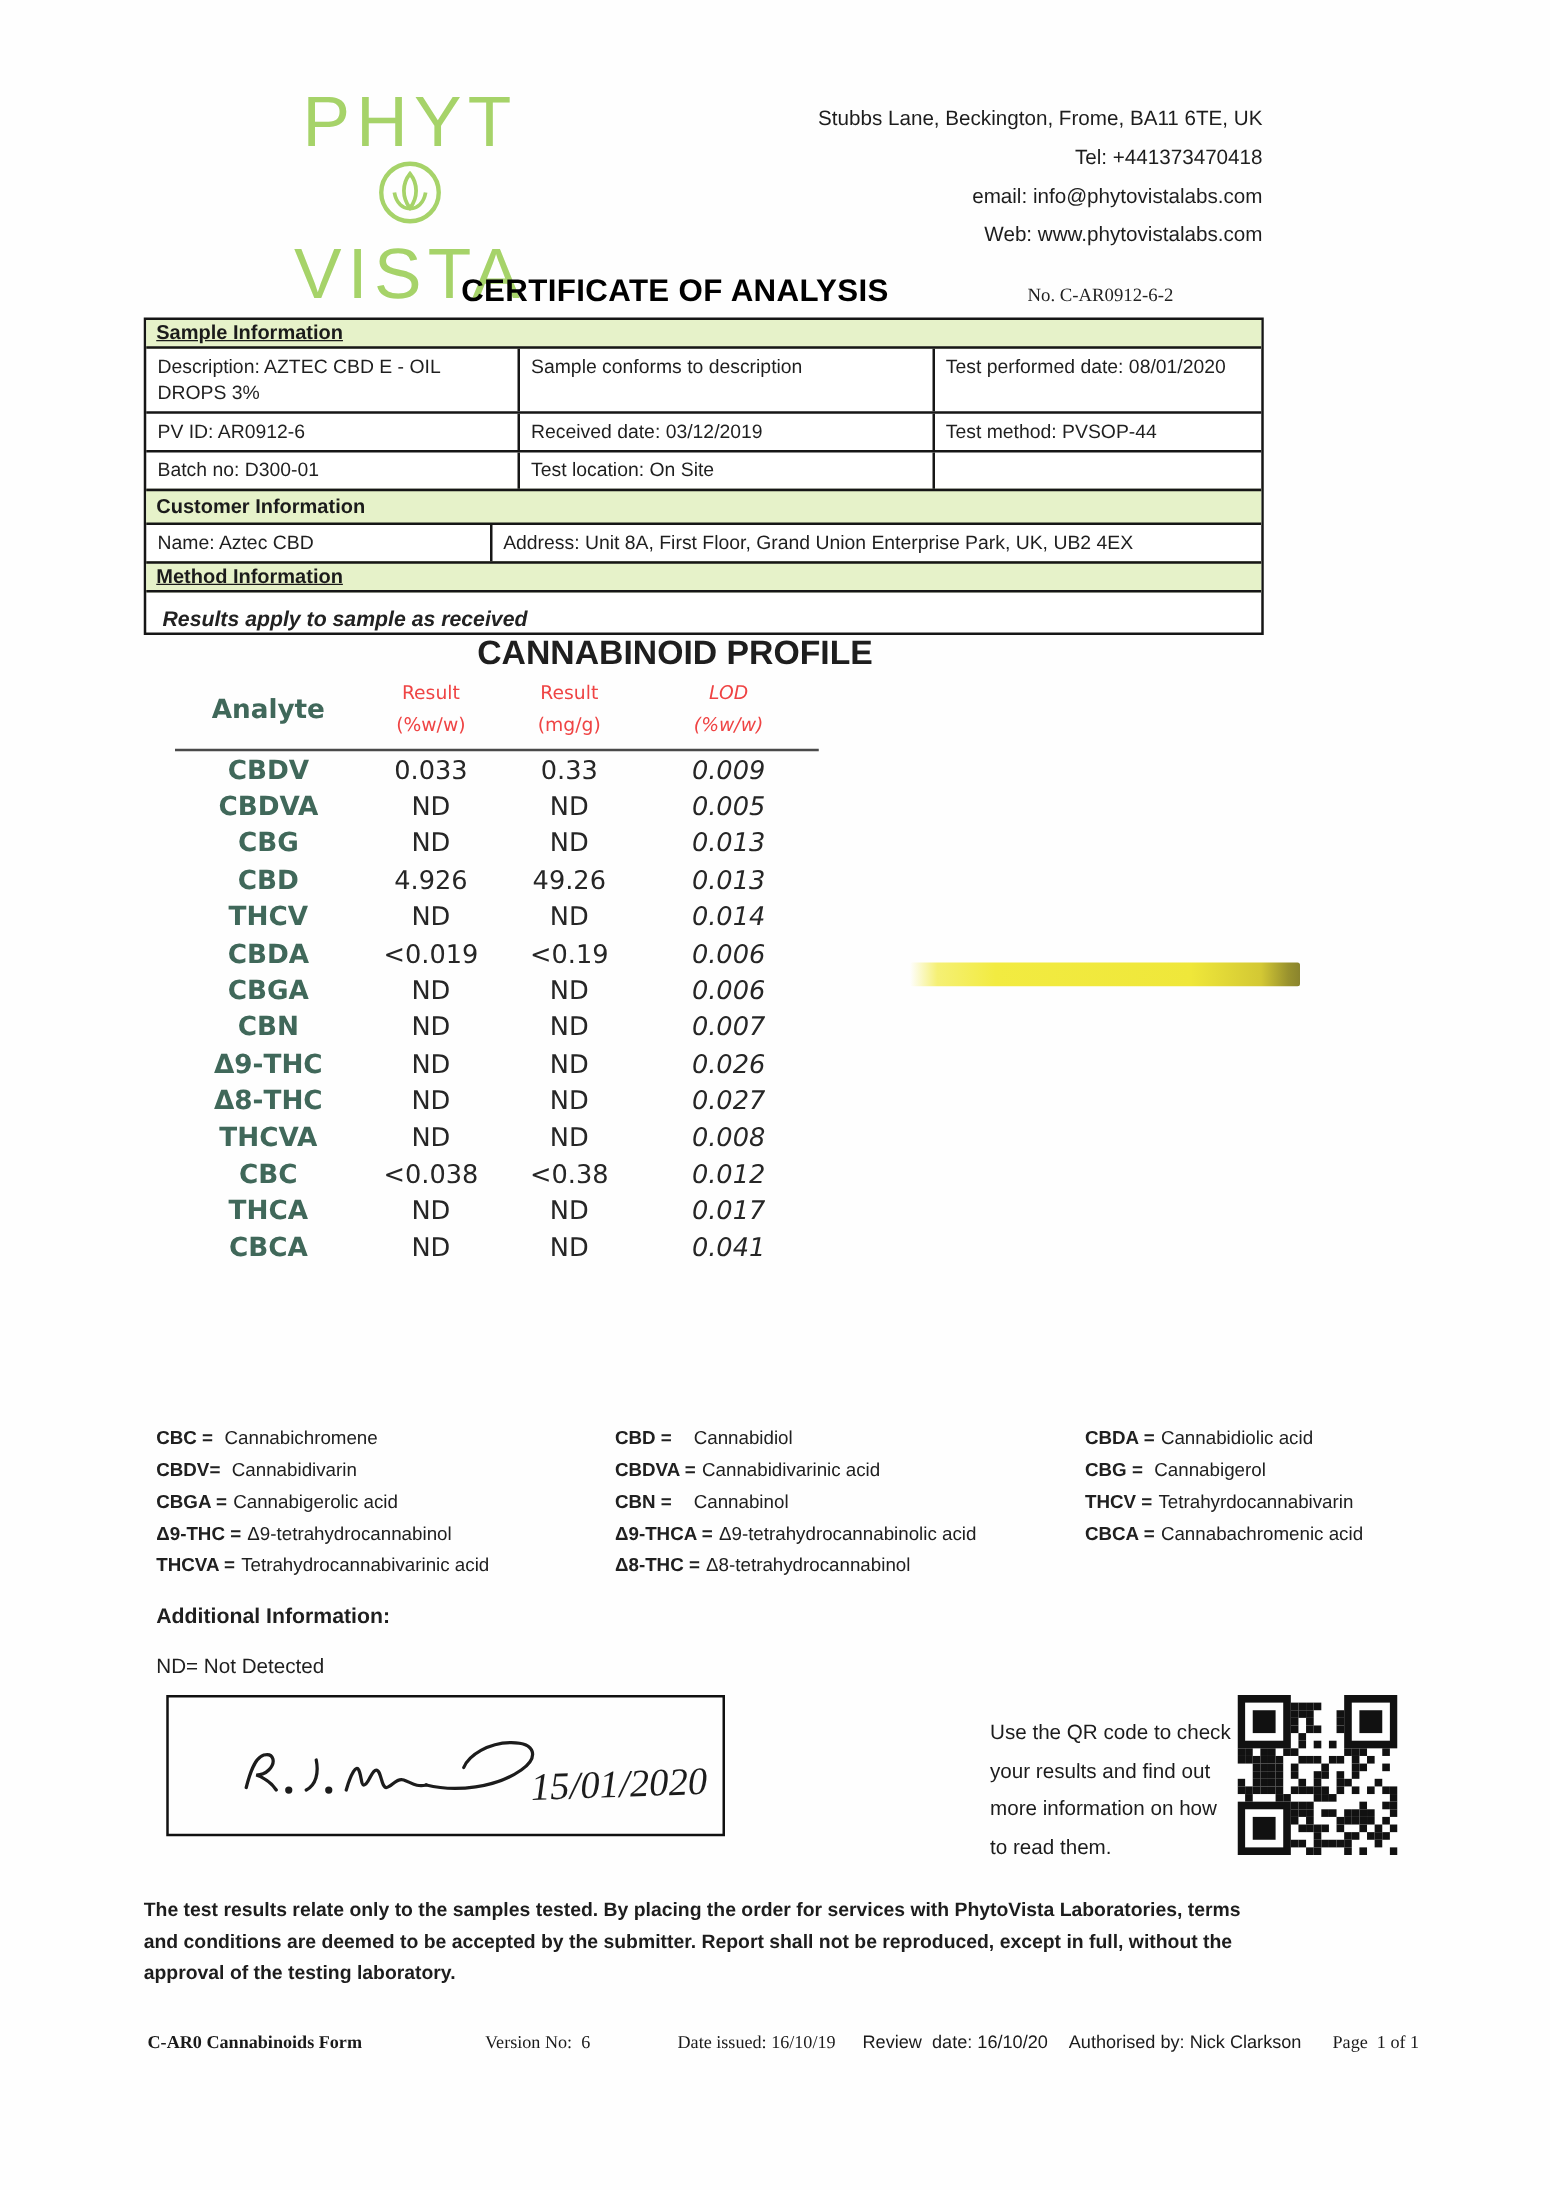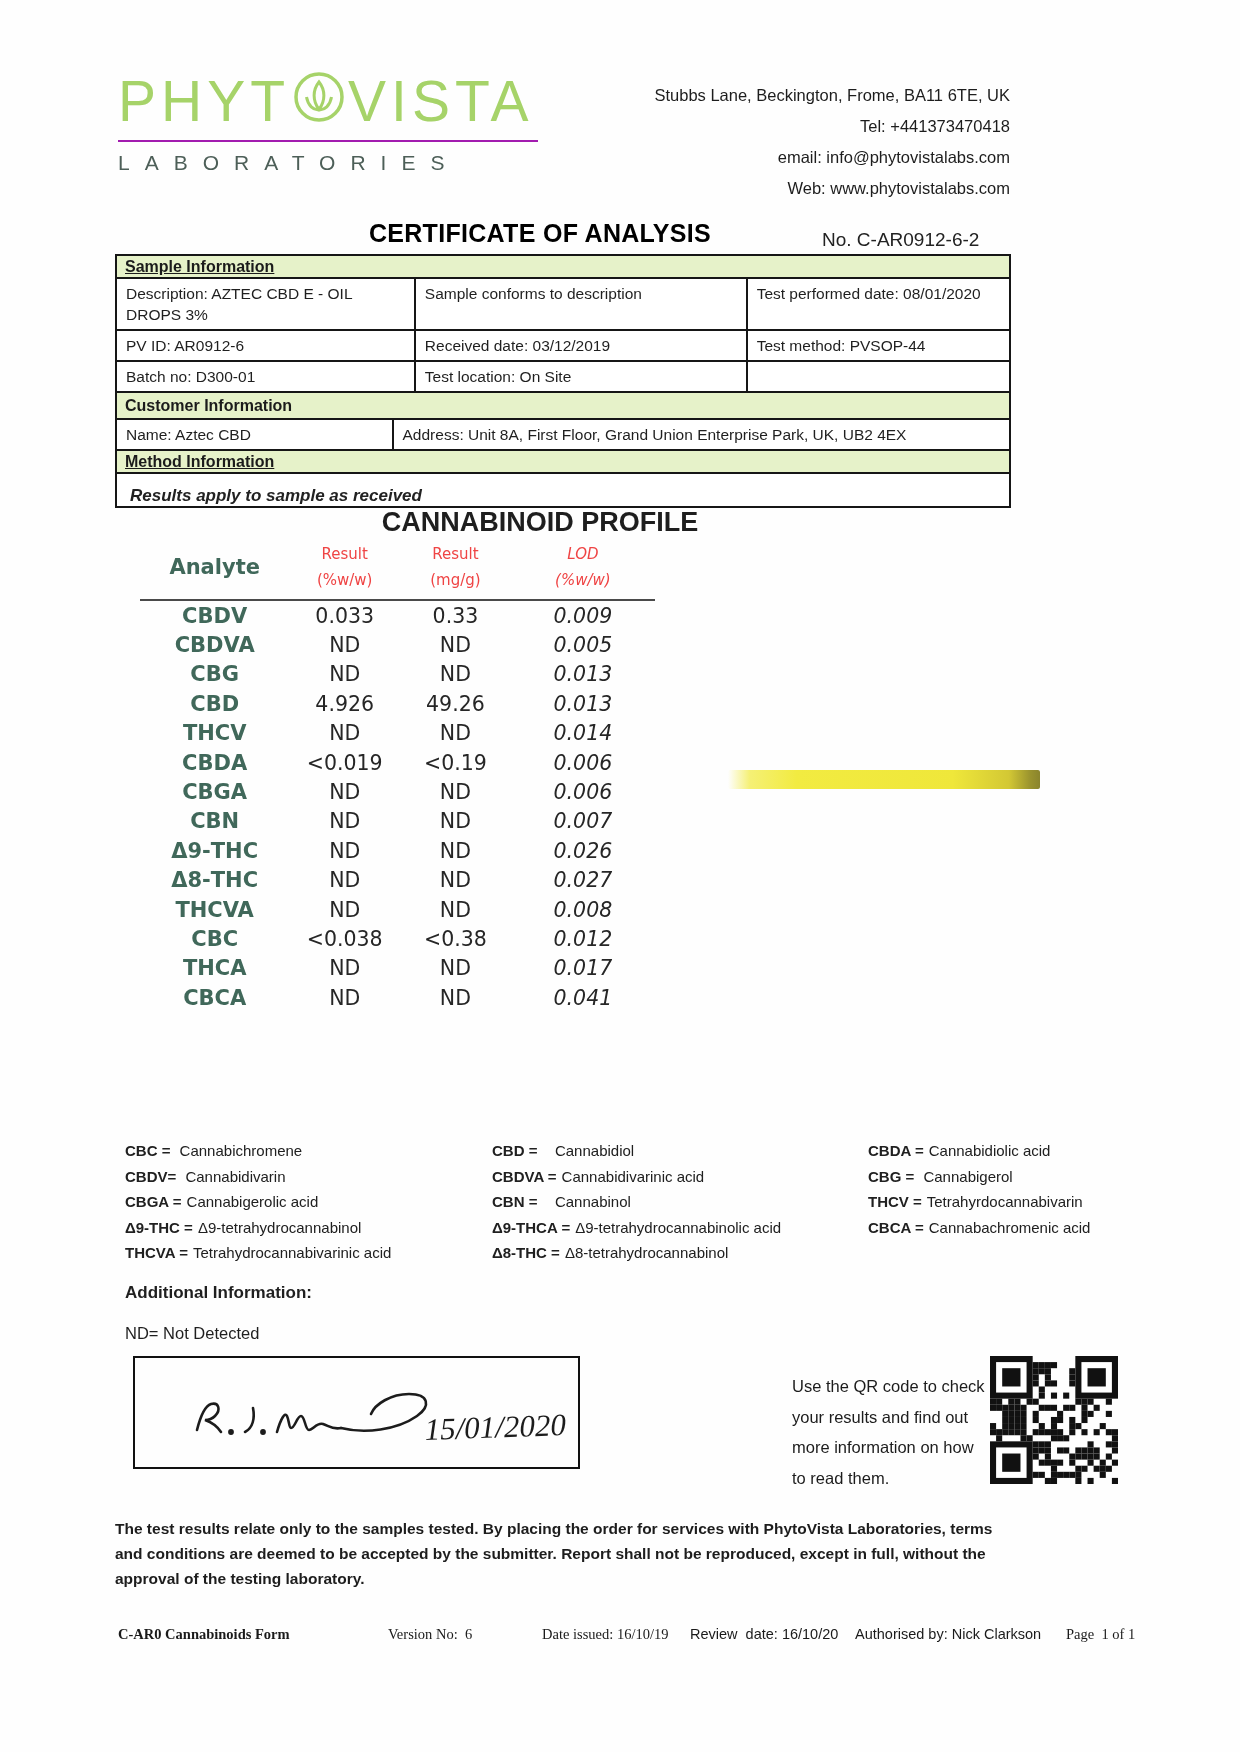--- a/index.html
+++ b/index.html
@@ -4,30 +4,30 @@
 <style>
   * { margin:0; padding:0; box-sizing:border-box; }
   html,body { background:#ffffff; }
   #page {
     position:relative; width:1240px; height:1752px; background:#fefefe;
     font-family:"Liberation Sans", sans-serif; color:#1f1f1f; overflow:hidden;
   }
   
   #logo { position:absolute; left:118px; top:70px; width:420px; }
   .logo-word { display:flex; align-items:center; font-size:57px; color:#a6d369;
-    letter-spacing:5px; font-weight:400; line-height:1; }
+    letter-spacing:5px; font-weight:400; line-height:1;flex-direction:column; }
   .logo-word .leaf-o { margin:0 2px; }
   .logo-sub { margin-top:7px; border-top:2px solid #a21caf; padding-top:9px;
     font-size:21px; letter-spacing:15px; color:#4d5f58; white-space:nowrap; }
   #contact { position:absolute; right:230px; top:80px; text-align:right;
     font-size:16.5px; line-height:31px; color:#1d1d1d; }
   
   #doc-title { position:absolute; left:140px; top:219px; width:800px; text-align:center;
     font-size:25px; font-weight:bold; color:#000000; letter-spacing:0.3px; }
-  #cert-no { position:absolute; left:822px; top:229px; font-size:19px; color:#222; }
+  #cert-no { position:absolute; left:822px; top:229px; font-size:15px; color:#222;font-family:Liberation Serif, serif; }
   
   #info-table { position:absolute; left:115px; top:254px; width:896px;
     border:2px solid #161616; font-size:15.5px; background:#fff; }
   .sec-bar { background:#e6f2c9; font-weight:bold; padding:2px 8px 1px 8px;
     border-bottom:2px solid #161616; font-size:16px; color:#1b1b1b; }
   .sec-bar.u { text-decoration:underline; }
   .irow { display:flex; border-bottom:2px solid #161616; }
   .irow:last-child { border-bottom:none; }
   .icell { padding:4px 9px; line-height:21px; }
   .icell.b { border-right:2px solid #161616; }

